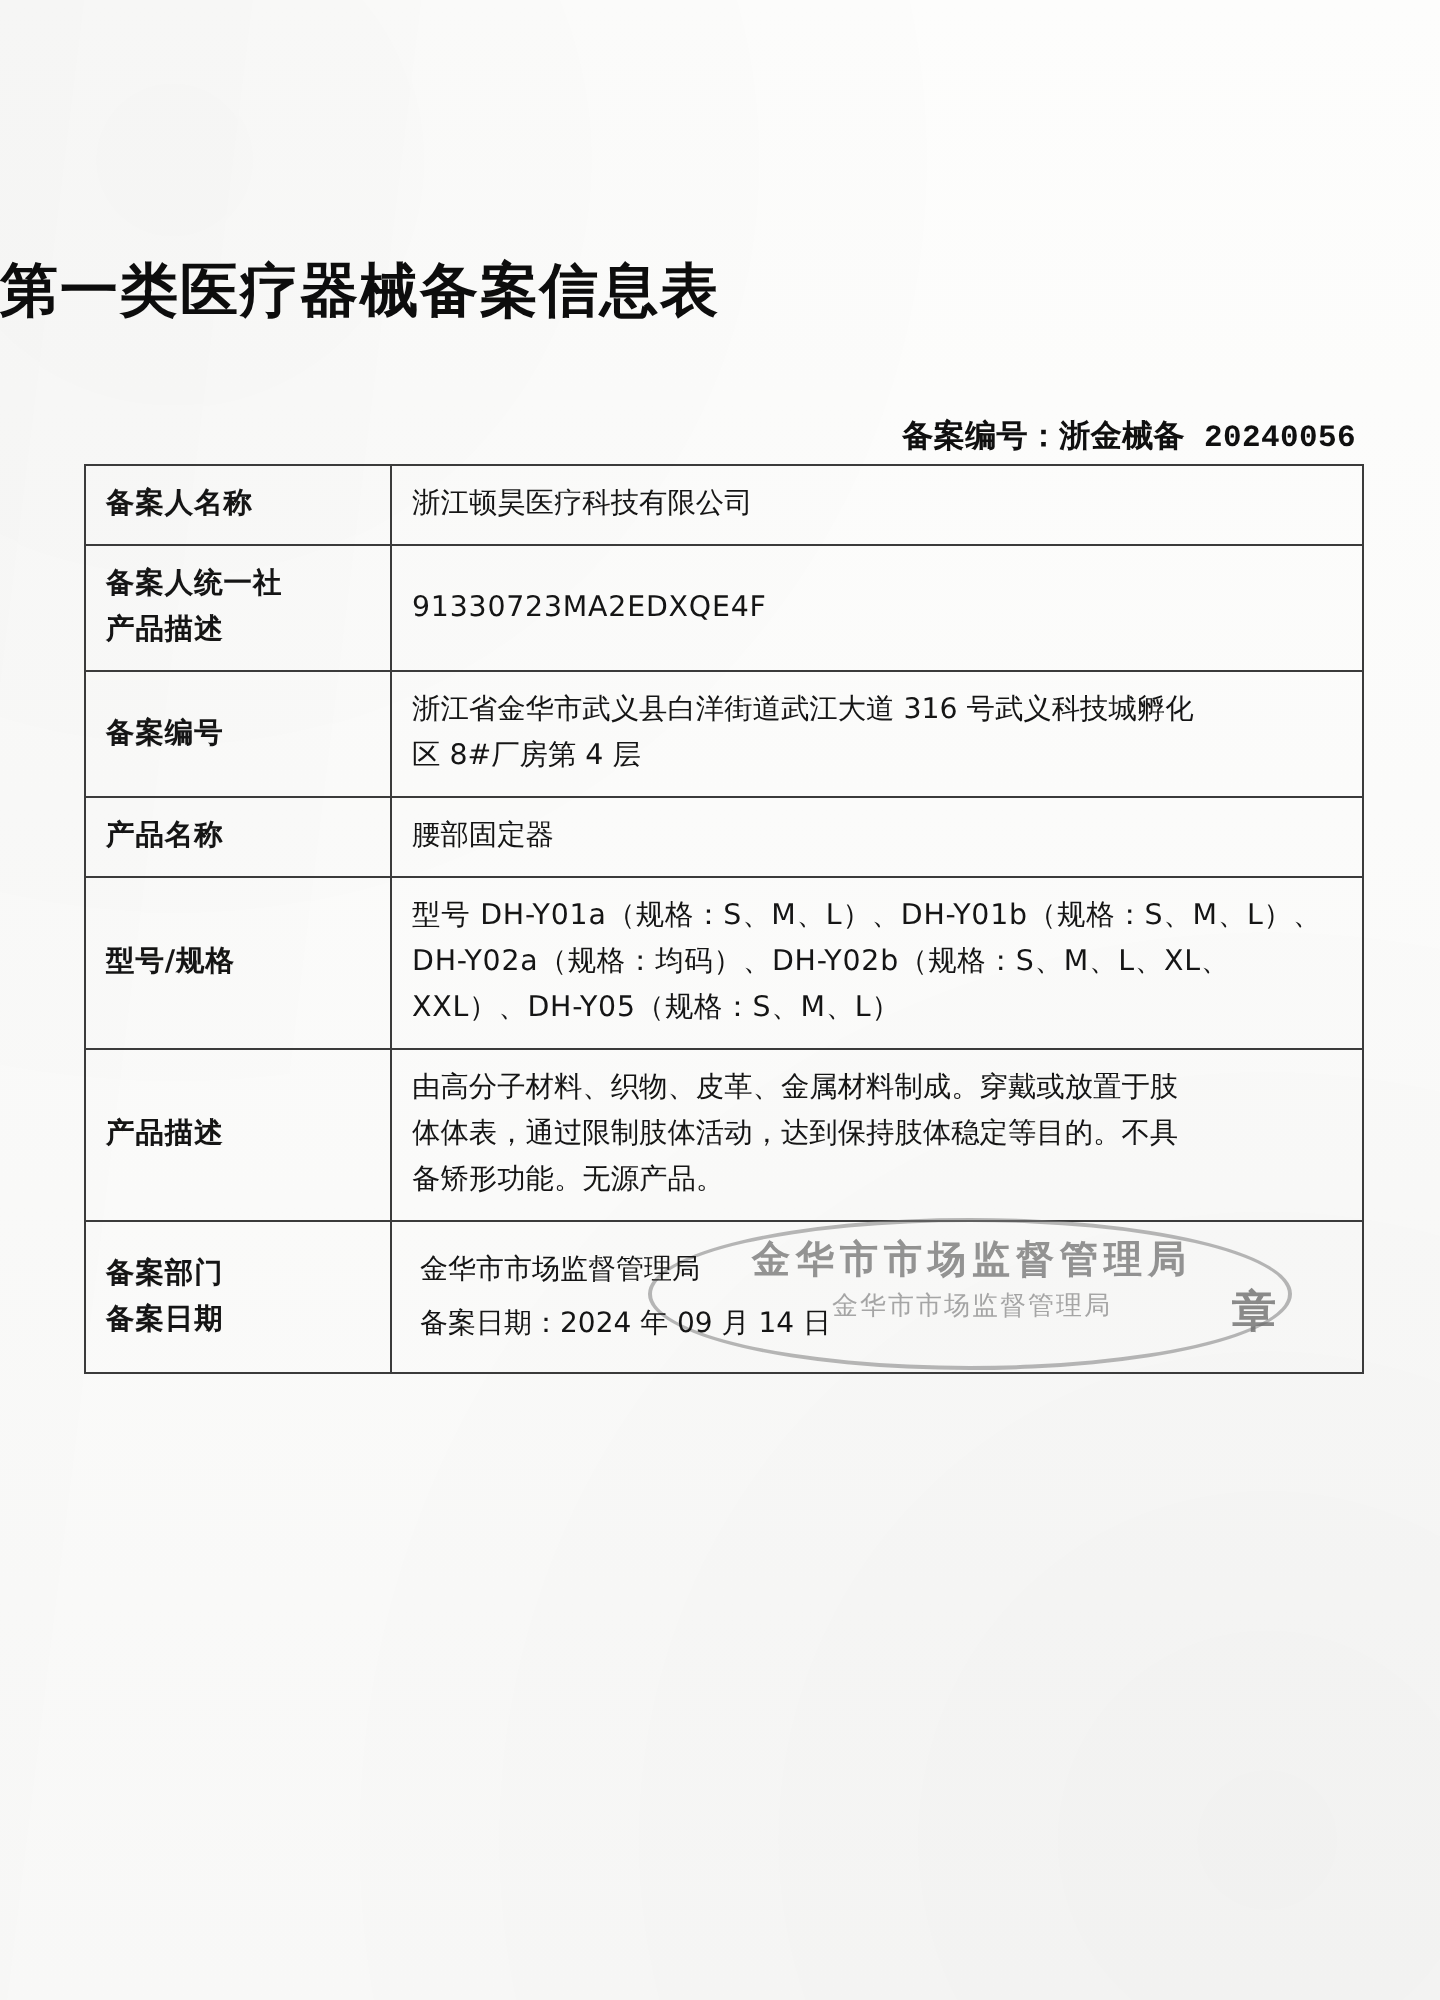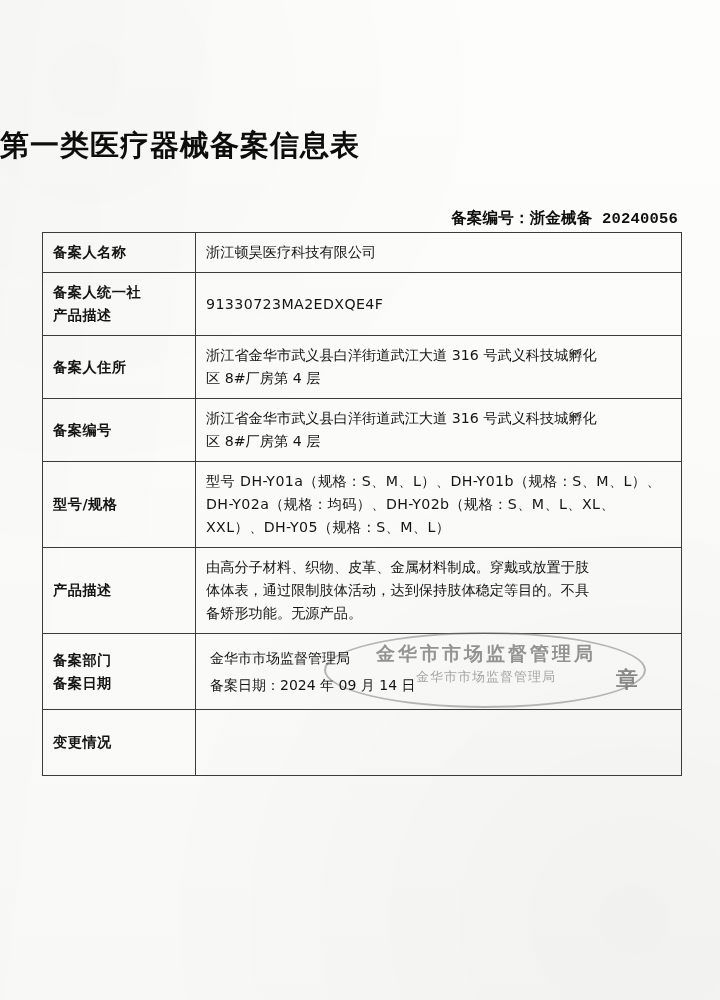--- a/index.html
+++ b/index.html
@@ -188,36 +188,33 @@
       </tr>
 
       <tr class="row-h2">
         <td class="label">
           <span class="v-line">备案人统一社</span>
           <span class="v-line">产品描述</span>
         </td>
         <td class="value mono">91330723MA2EDXQE4F</td>
       </tr>
 
-      <tr class="row-h3">
-        <td class="label">备案人住所</td>
-        <td class="value">
-          <span class="v-line">浙江省金华市武义县白洋街道武江大道 316 号武义科技城孵化</span>
-          <span class="v-line">区 8#厂房第 4 层</span>
-        </td>
-      </tr>
 
       <tr class="row-h3">
         <td class="label">备案编号</td>
         <td class="value">
           <span class="v-line">浙江省金华市武义县白洋街道武江大道 316 号武义科技城孵化</span>
           <span class="v-line">区 8#厂房第 4 层</span>
         </td>
       </tr>
 
+      <tr class="row-h4">
+        <td class="label">产品名称</td>
+        <td class="value">腰部固定器</td>
+      </tr>
 
       <tr class="row-h5">
         <td class="label">型号/规格</td>
         <td class="value mono">
           <span class="v-line">型号 DH-Y01a（规格：S、M、L）、DH-Y01b（规格：S、M、L）、</span>
           <span class="v-line">DH-Y02a（规格：均码）、DH-Y02b（规格：S、M、L、XL、</span>
           <span class="v-line">XXL）、DH-Y05（规格：S、M、L）</span>
         </td>
       </tr>
 
@@ -242,19 +239,15 @@
             <div class="stamp-ellipse"></div>
             <div class="stamp-text-top">金华市市场监督管理局</div>
             <div class="stamp-text-mid">金华市市场监督管理局</div>
             <div class="stamp-seal-char">章</div>
           </div>
           <div class="dept-line">金华市市场监督管理局</div>
           <div class="date-line">备案日期：2024 年 09 月 14 日</div>
         </td>
       </tr>
 
-      <tr class="row-h10">
-        <td class="label">变更情况</td>
-        <td class="value"></td>
-      </tr>
     </tbody>
   </table>
 </div>
 
 </body></html>

